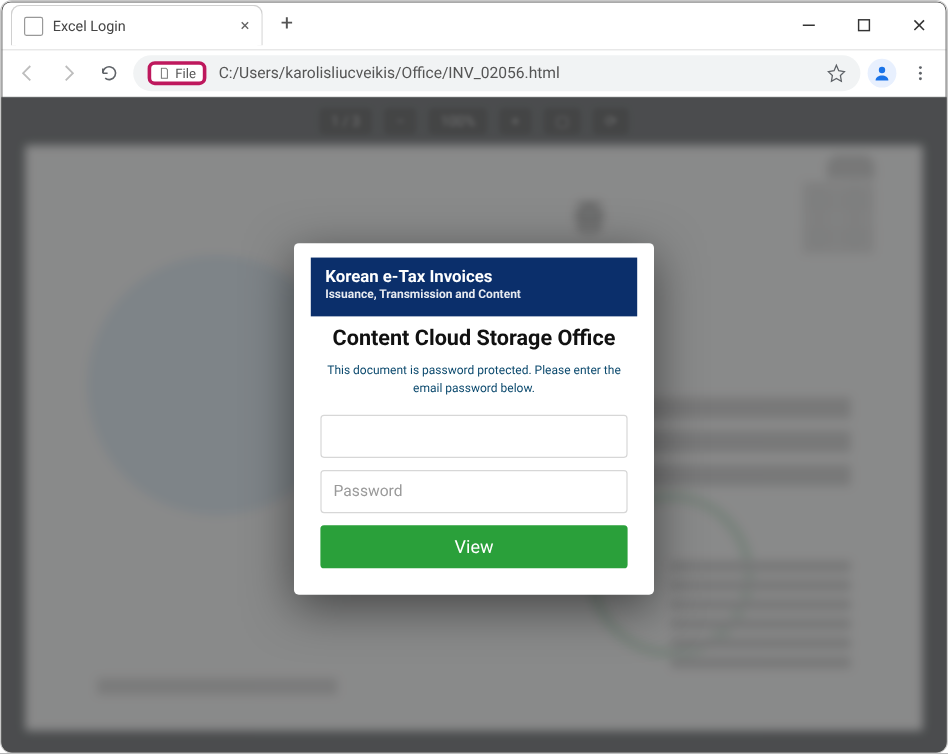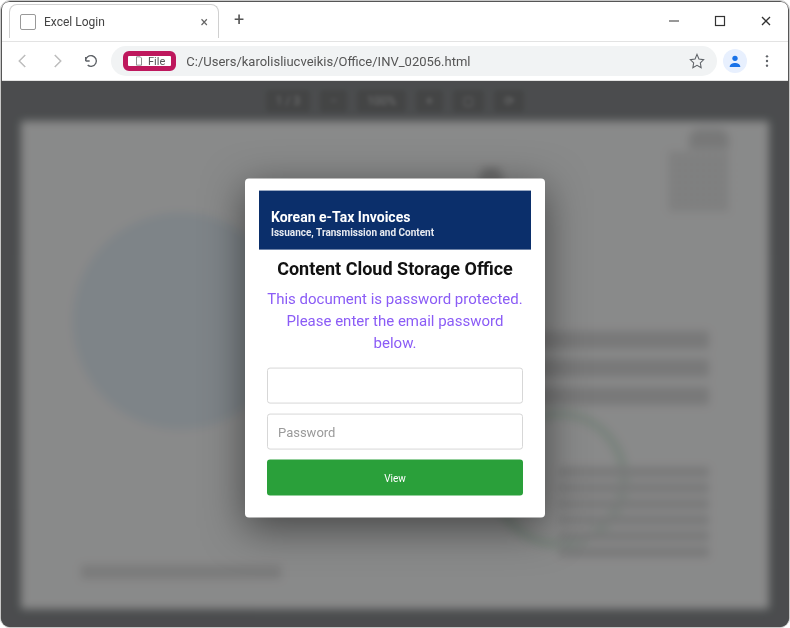--- a/index.html
+++ b/index.html
@@ -15,21 +15,21 @@
   .newtab { width:28px; height:28px; margin-left:6px; margin-bottom:3px; display:flex; align-items:center; justify-content:center; color:#555; font-size:18px; cursor:pointer; }
   .winbtns { margin-left:auto; display:flex; height:40px; }
   .winbtn { width:46px; display:flex; align-items:center; justify-content:center; color:#333; }
   .winbtn svg { width:12px; height:12px; }
 
   
   .toolbar { height:40px; border-top:1px solid #e3e3e3; border-bottom:1px solid #e3e3e3; display:flex; align-items:center; padding:0 8px; gap:6px; background:#fff; }
   .navicon { width:28px; height:28px; display:flex; align-items:center; justify-content:center; color:#5f6368; border-radius:50%; }
   .navicon.disabled { color:#bdbdbd; }
   .omnibox { flex:1; height:30px; background:#f1f3f4; border-radius:15px; display:flex; align-items:center; padding:0 12px; gap:10px; font-size:13px; color:#555; }
-  .filebadge { background:#fff; border:5px solid #be185d; border-radius:6px; padding:0 6px; font-size:11px; color:#555; display:flex; align-items:center; gap:4px; height:20px; }
+  .filebadge { background:#fff; border:3px solid #be185d; border-radius:6px; padding:0 6px; font-size:11px; color:#555; display:flex; align-items:center; gap:4px; height:20px; }
   .omniactions { margin-left:auto; display:flex; gap:14px; color:#5f6368; }
   .avatar { width:24px; height:24px; border-radius:50%; background:#e8f0fe; display:flex; align-items:center; justify-content:center; }
   .avatar svg { width:16px; height:16px; fill:#1a73e8; }
 
   
   .viewport { position:relative; height:calc(628px - 80px); overflow:hidden; background:#525659; }
   .pdfbar { position:absolute; top:0; left:0; right:0; height:40px; display:flex; align-items:center; justify-content:center; gap:10px; z-index:1; filter:blur(2px); opacity:.6; }
   .pdfchip { background:#3a3a3a; color:#ddd; font-size:12px; padding:4px 10px; border-radius:4px; }
 
   
@@ -45,28 +45,28 @@
   .docbg .num { position:absolute; right:250px; top:90px; font-size:18px; color:#888; }
   .docbg .lines { position:absolute; right:60px; top:200px; width:260px; }
   .docbg .lines div { height:18px; margin:10px 0; background:#c9c9c9; border-radius:2px; }
   .docbg .lines2 { position:absolute; right:60px; top:340px; width:150px; }
   .docbg .lines2 div { height:10px; margin:6px 0; background:#c9c9c9; border-radius:2px; }
   .docbg .foot { position:absolute; left:60px; bottom:30px; width:200px; height:14px; background:#cfcfcf; }
 
   
   .scrim { position:absolute; inset:0; background:rgba(70,70,70,.55); z-index:2; }
   .modal { position:absolute; z-index:3; left:50%; top:50%; transform:translate(-50%,-52%); width:300px; background:#fff; border-radius:4px; box-shadow:0 10px 40px rgba(0,0,0,.5); padding:16px 22px 22px; }
-  .banner { background:#0b2f6b; color:#fff; padding:18px 12px 12px; margin:-4px -8px 8px; }
+  .banner { background:#0b2f6b; color:#fff; padding:8px 12px 12px; margin:-4px -8px 8px; }
   .banner .t1 { font-size:14px; font-weight:700; }
   .banner .t2 { font-size:10px; opacity:.9; margin-top:2px;font-weight:bold; }
   .mtitle { font-size:18px; font-weight:700; text-align:center; color:#111; margin-bottom:10px; }
-  .mtext { font-size:15px; text-align:center; color:#8b5cf6; line-height:1.45; margin-bottom:14px; }
+  .mtext { font-size:10px; text-align:center; color:#0c4a6e; line-height:1.45; margin-bottom:14px; }
   .field { width:100%; height:36px; border:1px solid #d7d7d7; border-radius:3px; padding:0 10px; font-size:13px; margin-bottom:10px; color:#555; outline:none; }
   .field::placeholder { color:#9a9a9a; }
-  .viewbtn { width:100%; height:36px; background:#2aa03a; color:#fff; border:none; border-radius:3px; font-size:10px; cursor:pointer; }
+  .viewbtn { width:100%; height:36px; background:#2aa03a; color:#fff; border:none; border-radius:3px; font-size:15px; cursor:pointer; }
 
   
   .outer { position:absolute; inset:0; box-shadow: inset 0 0 0 1px #565656; border-radius:8px; pointer-events:none; }
 </style>
 </head>
 <body>
 
 <div class="titlebar">
   <div class="tab">
     <span class="favicon"></span>

